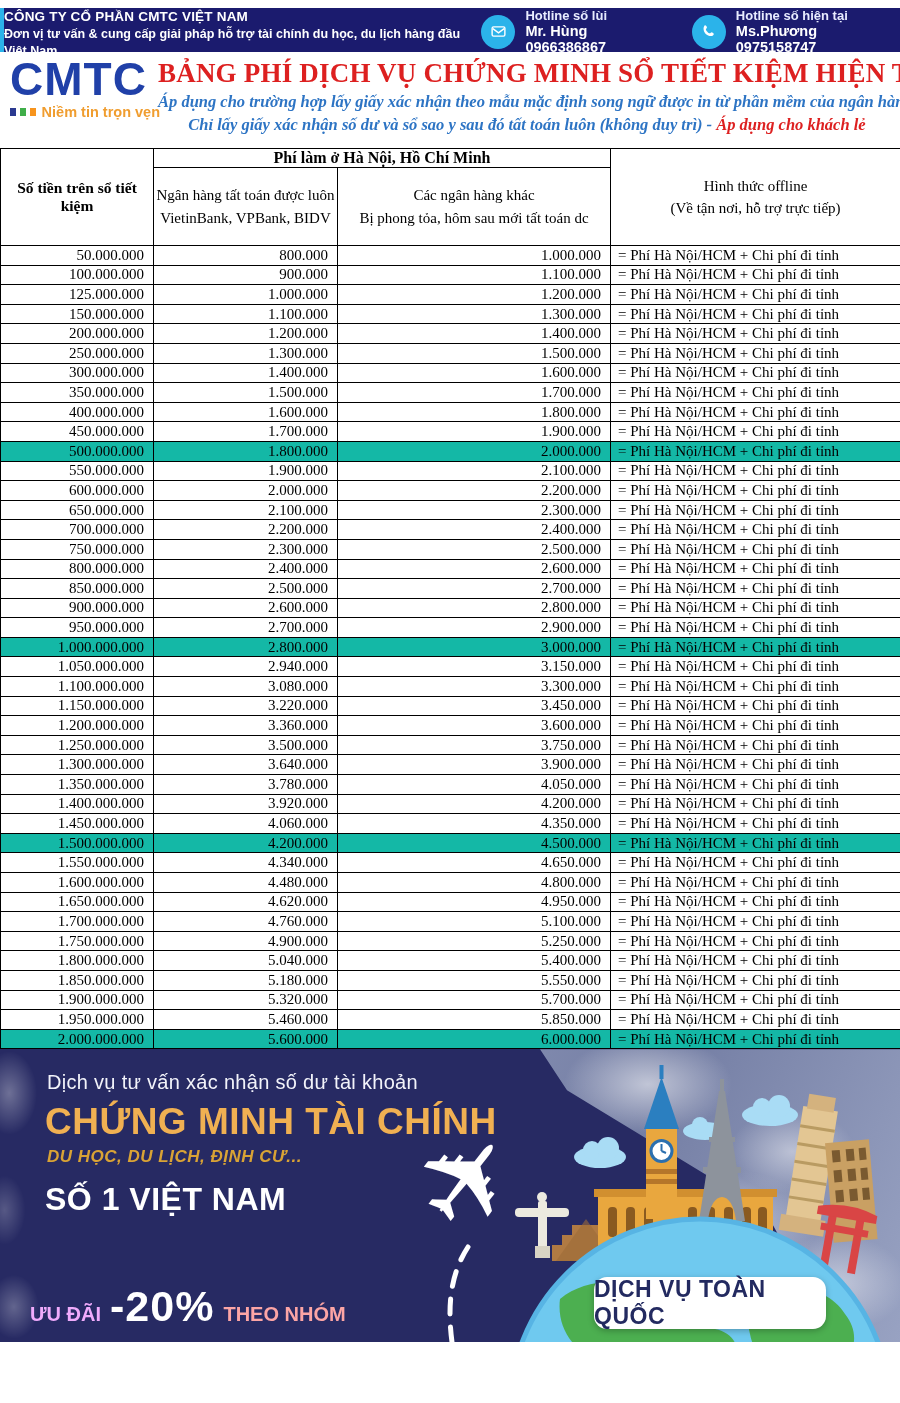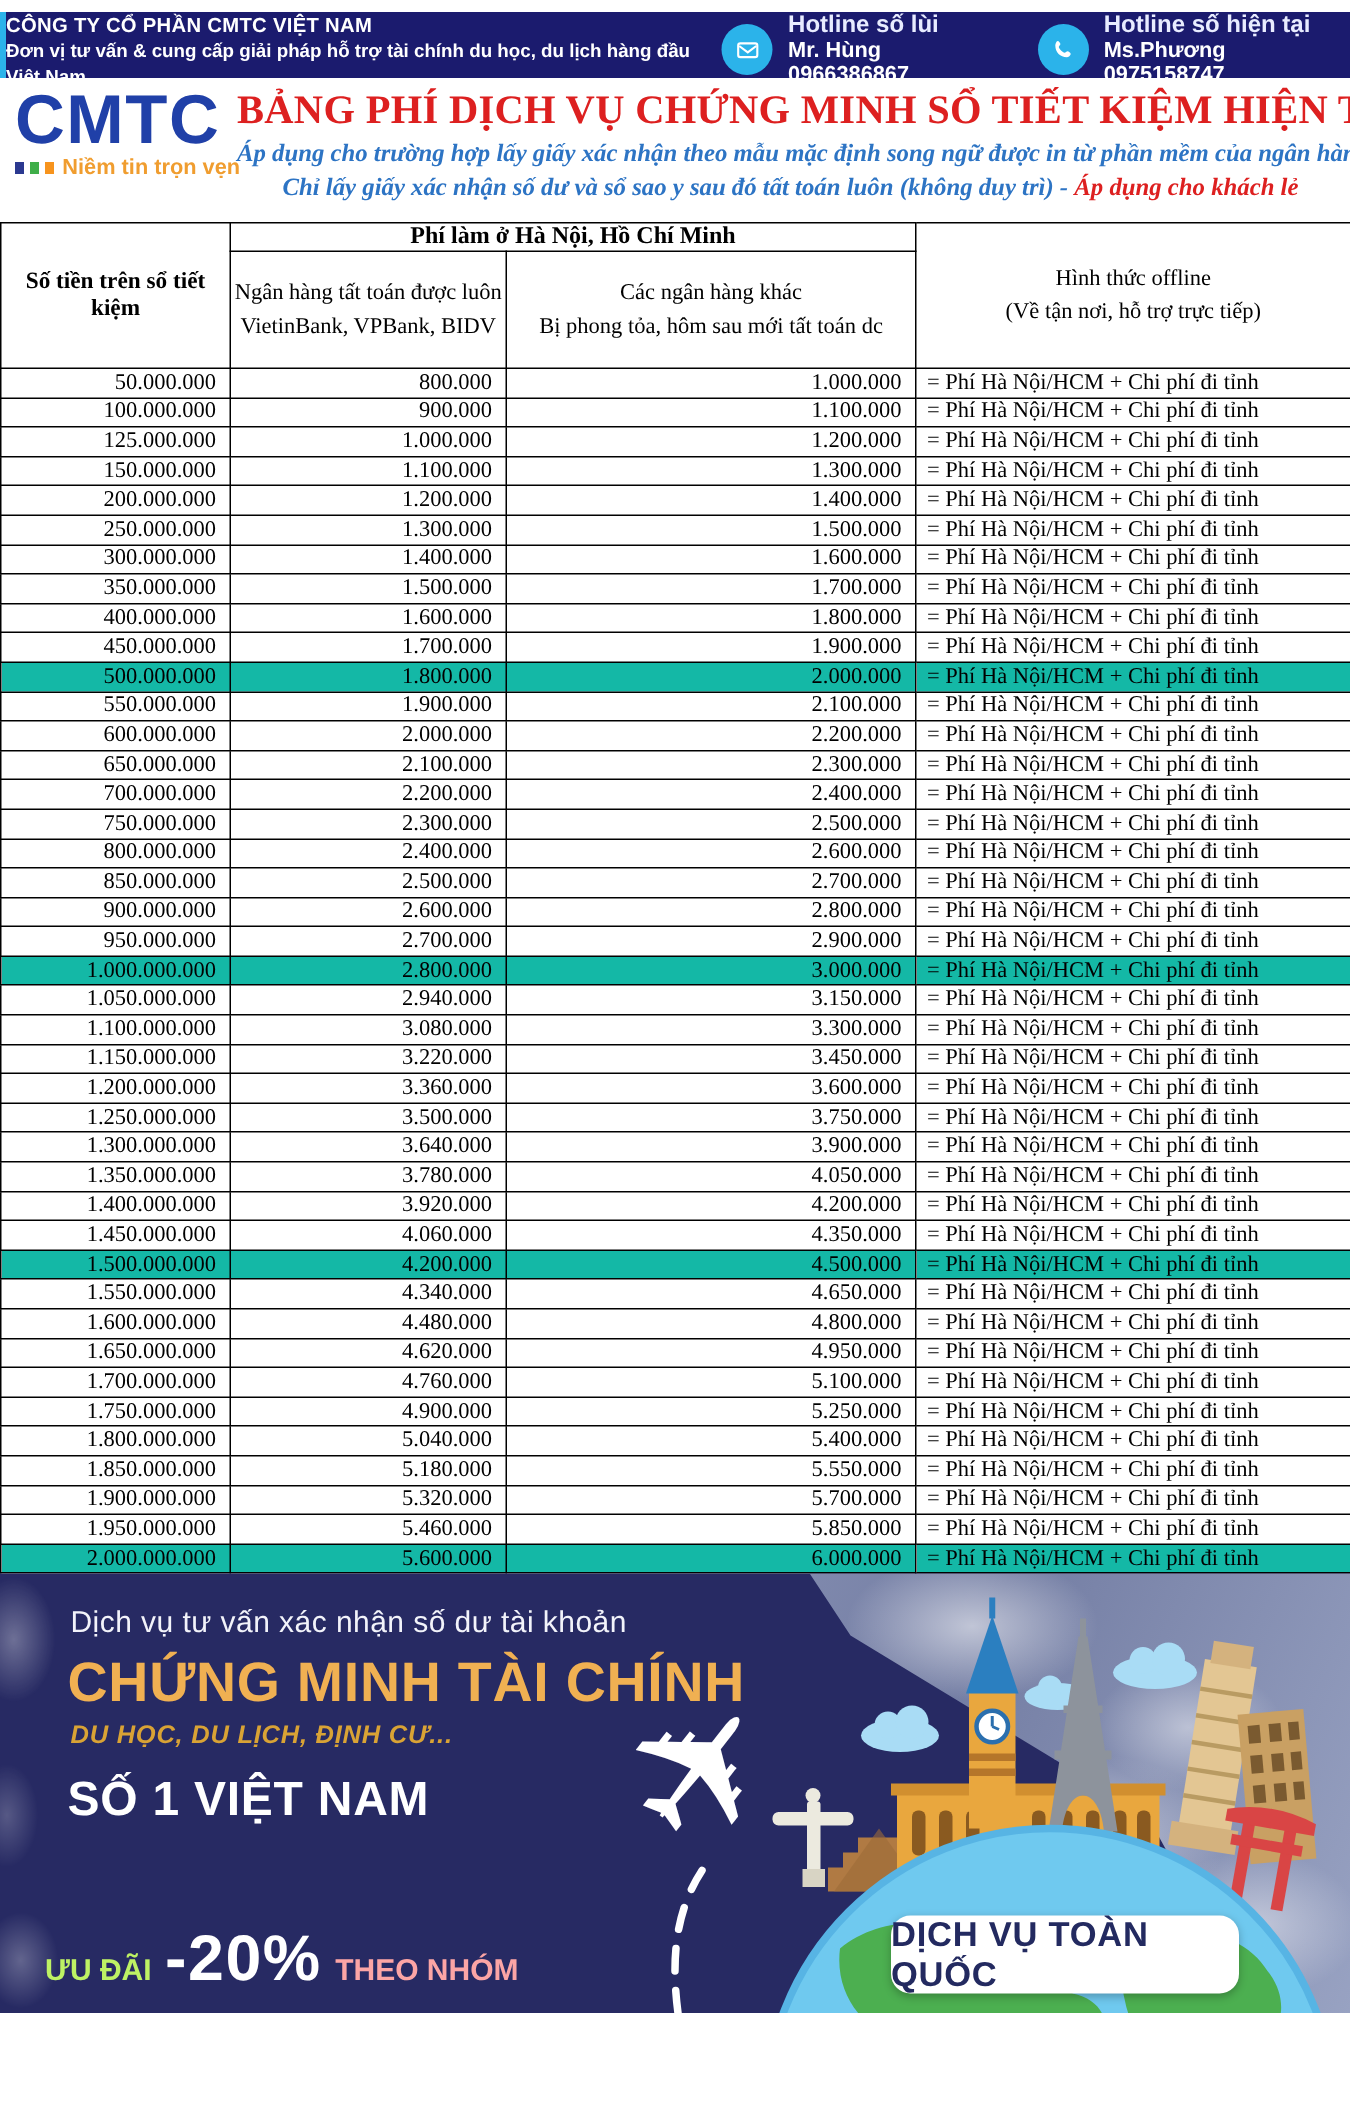--- a/index.html
+++ b/index.html
@@ -20,21 +20,21 @@
   .company-block { line-height:1.35; }
   .company-name { font-size:13.5px; font-weight:bold; letter-spacing:.2px; }
   .company-tagline { font-size:12.5px; font-weight:bold; }
   .hotlines { display:flex; gap:34px; align-items:center; padding-right:4px; }
   .hotline { display:flex; gap:10px; align-items:center; cursor:pointer; }
   .hl-circle {
     width:34px; height:34px; border-radius:50%; background:#2bb3ea;
     display:flex; align-items:center; justify-content:center; flex:0 0 auto;
   }
   .hl-circle svg { width:17px; height:17px; }
-  .hl-label { font-size:16px; font-weight:bold; color:#e8ecff; }
+  .hl-label { font-size:13px; font-weight:bold; color:#e8ecff; }
   .hl-value { font-size:14.5px; font-weight:bold; }
   
   .brandrow { position:relative; height:96px; }
   .logo { position:absolute; left:10px; top:4px; width:150px; }
   .logo-text { font-size:46px; font-weight:800; color:#2040a8; letter-spacing:1px; line-height:1.0; font-family:"Liberation Sans", sans-serif; }
   .logo-tag { display:flex; align-items:center; gap:4px; margin-top:2px; }
   .logo-tag .sq { width:8px; height:8px; display:inline-block; }
   .sq1 { background:#2b3990; } .sq2 { background:#3fae49; } .sq3 { background:#f7941d; }
   .logo-tagline { font-size:14.5px; color:#f09d2f; font-weight:bold; margin-left:2px; white-space:nowrap; }
   .titles { position:absolute; left:158px; top:6px; width:738px; text-align:center; }
@@ -83,21 +83,21 @@
       radial-gradient(40px 60px at 20% 15%, rgba(255,255,255,.6), transparent 70%),
       radial-gradient(30px 50px at 10% 55%, rgba(255,255,255,.4), transparent 70%),
       radial-gradient(36px 46px at 30% 88%, rgba(255,255,255,.5), transparent 70%);
   }
   .illustration { position:absolute; left:0; top:0; width:900px; height:293px; }
   .banner-intro { position:absolute; left:47px; top:22px; font-size:20px; color:#f2f3fa; letter-spacing:.3px; }
   .banner-heading { position:absolute; left:45px; top:52px; font-size:37px; font-weight:800; color:#f0b052; letter-spacing:.5px; }
   .banner-subheading { position:absolute; left:47px; top:98px; font-size:17px; font-weight:800; color:#d9a335; letter-spacing:.5px;font-style:italic; }
   .banner-rank { position:absolute; left:45px; top:132px; font-size:32px; font-weight:800; color:#ffffff; letter-spacing:.5px; }
   .discount { position:absolute; left:30px; top:233px; display:flex; align-items:baseline; gap:9px; }
-  .discount .d-pre { font-size:20px; font-weight:800; color:#bef264; }
+  .discount .d-pre { font-size:20px; font-weight:800; color:#f0abfc; }
   .discount .d-val { font-size:43px; font-weight:800; color:#ffffff; letter-spacing:1px; }
   .discount .d-suf { font-size:20px; font-weight:800; color:#fca5a5; }
   .banner-footer { position:absolute; left:12px; top:272px; font-size:14px; font-weight:bold; color:#ffffff; letter-spacing:2.6px; white-space:nowrap; }
   .nationwide-badge {
     position:absolute; left:594px; top:228px; width:232px; height:52px;
     background:#ffffff; border-radius:13px; display:flex; align-items:center; justify-content:center;
     font-size:23px; font-weight:800; color:#232a60; letter-spacing:.5px; cursor:pointer;
     box-shadow:0 2px 6px rgba(0,0,0,.25);
   }
   .plane {

